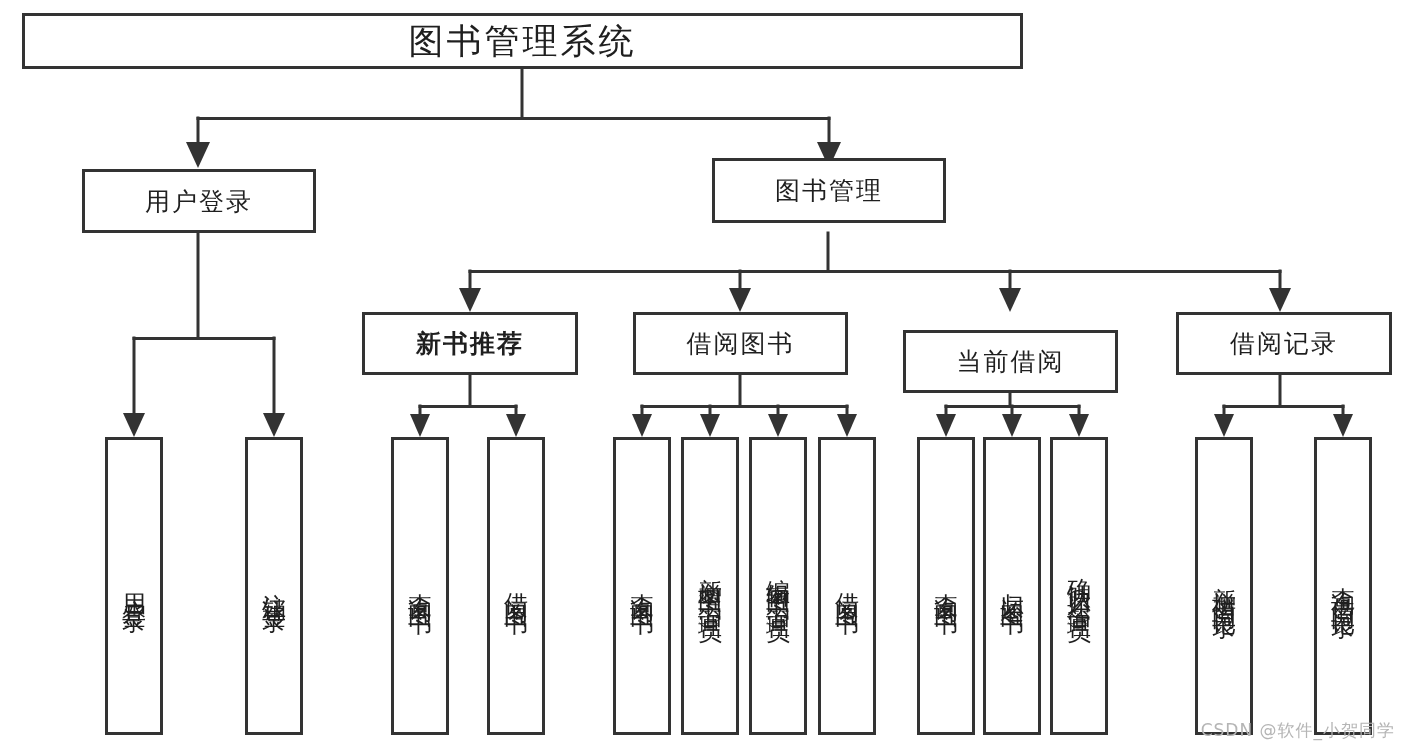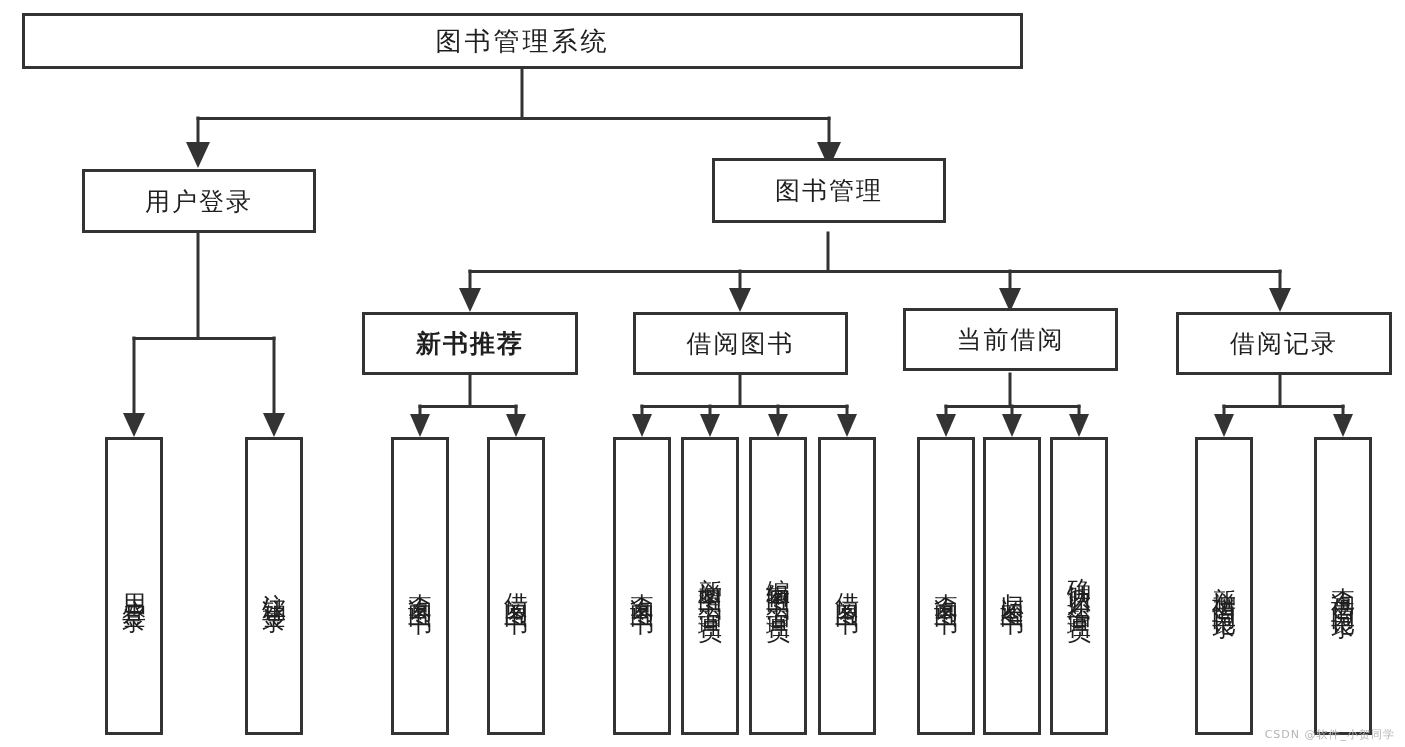--- a/index.html
+++ b/index.html
@@ -9,29 +9,29 @@
     font-family:"DejaVu Sans","Liberation Sans",sans-serif;
     color:#1f1f1f;
   }
   svg.connectors{position:absolute;left:0;top:0;z-index:0;}
   .box{
     position:absolute;box-sizing:border-box;
     border:3px solid #333333;background:#ffffff;
     display:flex;align-items:center;justify-content:center;
     z-index:1;text-align:center;
   }
-  .root-box{font-size:26px;letter-spacing:3px;}
+  .root-box{font-size:35px;letter-spacing:3px;}
   .h-box{font-size:25px;letter-spacing:2px;}
   .leaf-box{
     writing-mode:vertical-rl;
     font-size:24px;letter-spacing:6px;line-height:1;
   }
   .watermark{
     position:absolute;right:10px;bottom:5px;z-index:5;
-    font-size:11px;color:#b5b5b5;letter-spacing:1px;white-space:nowrap;
+    font-size:17px;color:#b5b5b5;letter-spacing:1px;white-space:nowrap;
   }
 </style>
 </head>
 <body>
 
 <svg class="connectors" width="1405" height="747" viewBox="0 0 1405 747">
   <g stroke="#333333" stroke-width="3" fill="none" stroke-linecap="square">
     <path d="M522 67 V118"></path>
     <path d="M198 118.5 H829"></path>
     <path d="M198 118 V144"></path>
@@ -101,21 +101,21 @@
   </g>
 </svg>
 
 <div class="box root-box" style="left:22px;top:13px;width:1001px;height:56px;">图书管理系统</div>
 
 <div class="box h-box" style="left:82px;top:169px;width:234px;height:64px;">用户登录</div>
 <div class="box h-box" style="left:712px;top:158px;width:234px;height:65px;">图书管理</div>
 
 <div class="box h-box" style="left:362px;top:312px;width:216px;height:63px;font-weight:bold;">新书推荐</div>
 <div class="box h-box" style="left:633px;top:312px;width:215px;height:63px;">借阅图书</div>
-<div class="box h-box" style="left:903px;top:308px;width:215px;height:63px;">当前借阅</div>
+<div class="box h-box" style="left:903px;top:330px;width:215px;height:63px;">当前借阅</div>
 <div class="box h-box" style="left:1176px;top:312px;width:216px;height:63px;">借阅记录</div>
 
 <div class="box leaf-box" style="left:105px;top:437px;width:58px;height:298px;">用户登录</div>
 <div class="box leaf-box" style="left:245px;top:437px;width:58px;height:298px;">注销登录</div>
 
 <div class="box leaf-box" style="left:391px;top:437px;width:58px;height:298px;">查询图书</div>
 <div class="box leaf-box" style="left:487px;top:437px;width:58px;height:298px;">借阅图书</div>
 
 <div class="box leaf-box" style="left:613px;top:437px;width:58px;height:298px;">查询图书</div>
 <div class="box leaf-box" style="left:681px;top:437px;width:58px;height:298px;">新增图书（管理员）</div>

